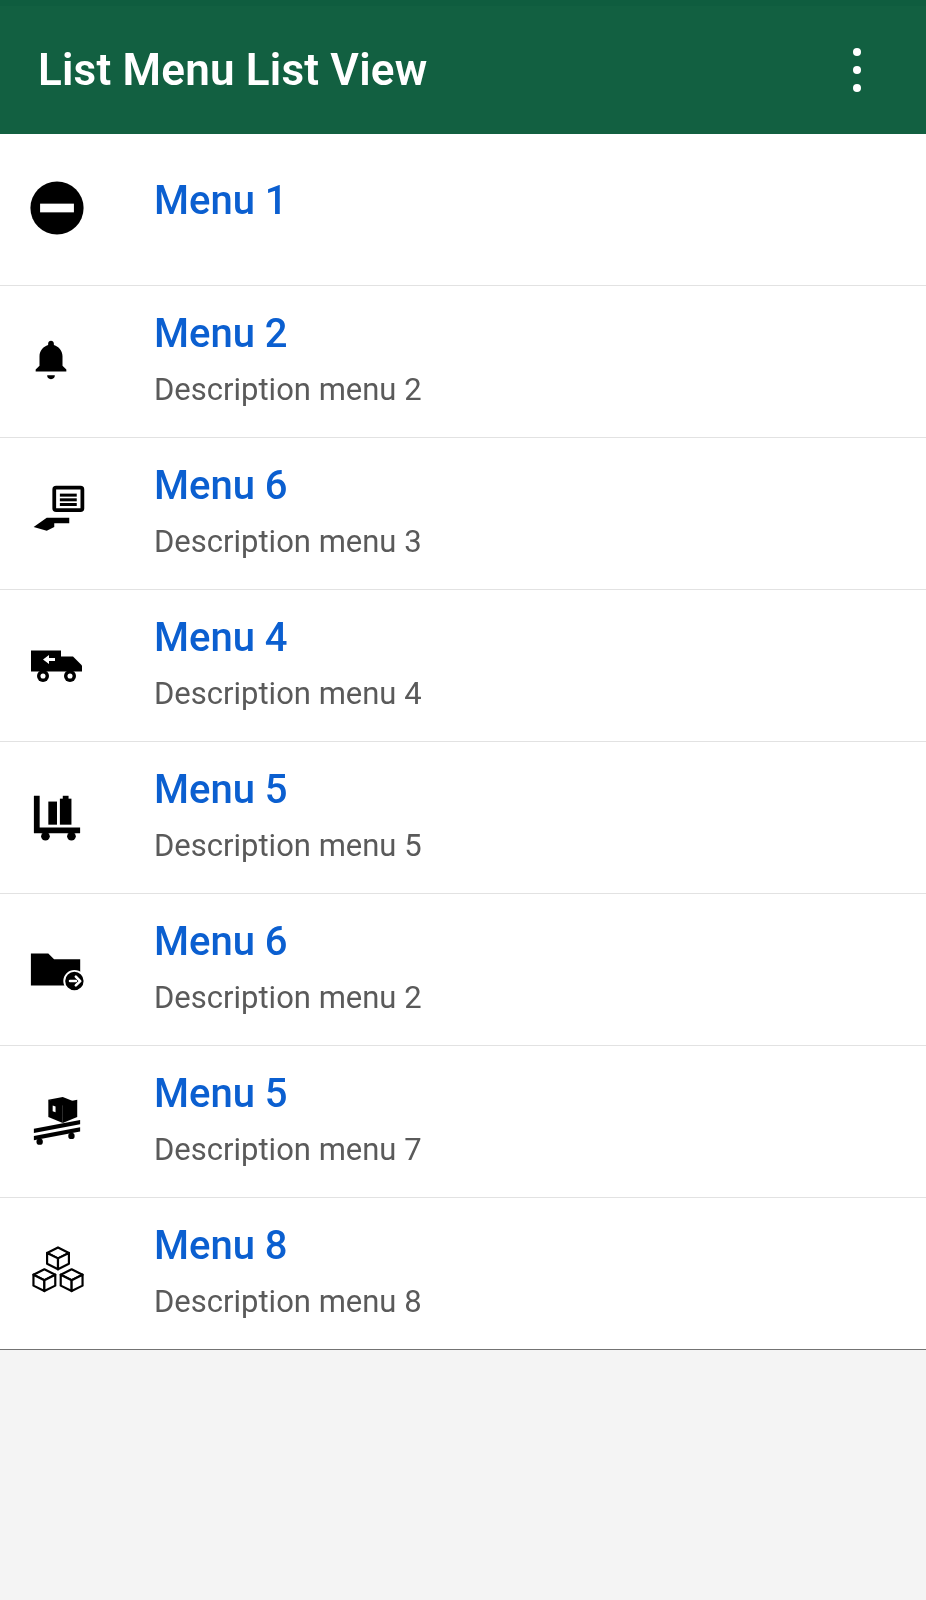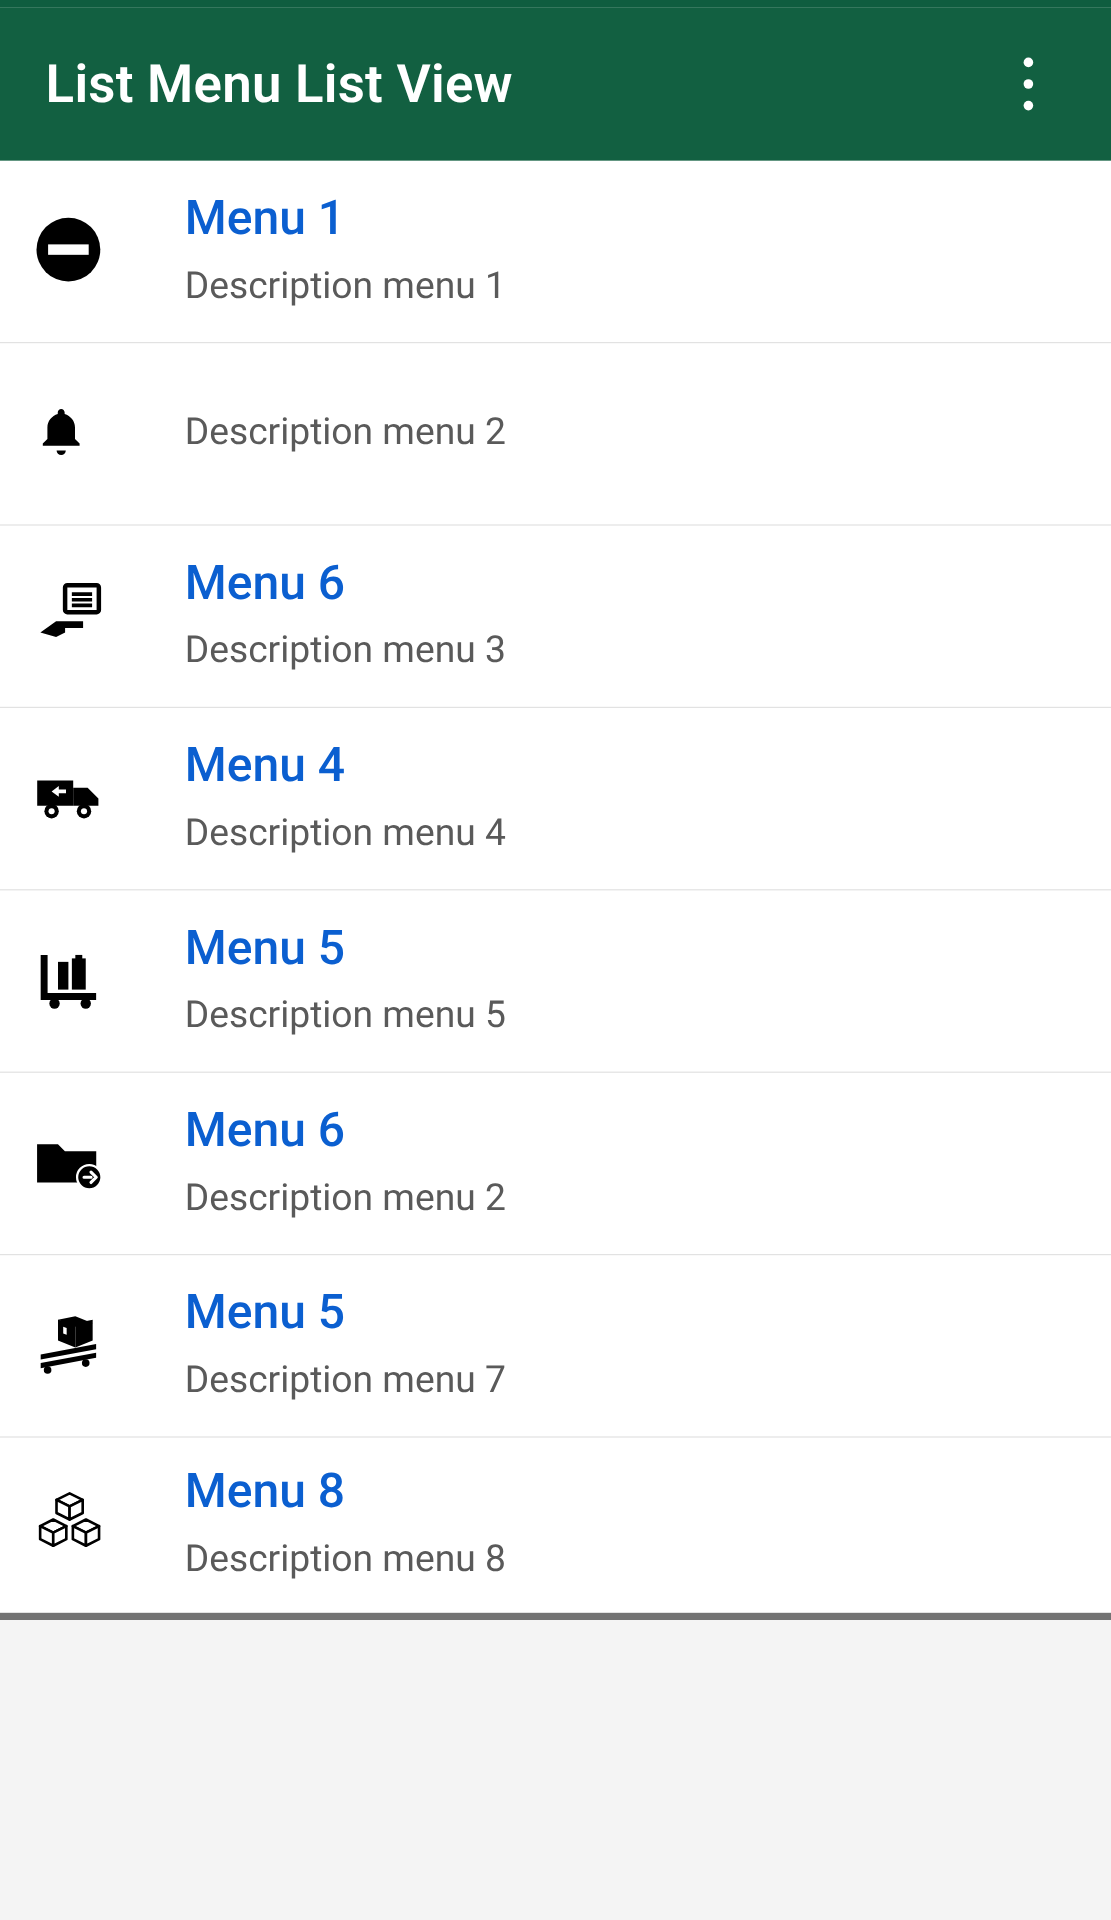--- a/index.html
+++ b/index.html
@@ -10,21 +10,21 @@
     background: #126041; color: #fff; height: 128px; padding: 0 49px 0 38px;
   }
   .app-title { font-size: 44px; font-weight: 600; letter-spacing: 0.2px; }
   .kebab { width: 40px; height: 60px; display: flex; flex-direction: column; justify-content: center; align-items: center; gap: 10px; cursor: pointer; }
   .kebab .dot { width: 8px; height: 8px; border-radius: 50%; background: #fff; }
   .list { background: #fff; }
   .list-item {
     display: flex; align-items: center; padding: 20px 28px 24px 28px;
     border-bottom: 1px solid #e2e2e2; cursor: pointer; min-height: 152px;
   }
-  .list-item:last-child { border-bottom: 6px solid #737373; }
+  .list-item:last-child { border-bottom: 1px solid #737373; }
   .icon-wrap { width: 90px; display: flex; justify-content: flex-start; align-items: center; flex-shrink: 0; }
   .icon-wrap svg { display: block; }
   .text-wrap { flex: 1; padding-left: 0px; margin-left: 36px; }
   .item-title { color: #0b5fd0; font-size: 40px; font-weight: 500; line-height: 1.15; margin-bottom: 14px; }
   .item-desc { color: #5a5a5a; font-size: 31px; font-weight: 400; line-height: 1.2; }
 </style>
 </head>
 <body>
 
 <div class="status-bar"></div>
@@ -42,31 +42,31 @@
 
   <div class="list-item">
     <div class="icon-wrap">
       <svg width="58" height="58" viewBox="0 0 24 24" fill="#000">
           <circle cx="12" cy="12" r="11"></circle>
           <rect x="5" y="10.2" width="14" height="3.6" fill="#fff"></rect>
         </svg>
     </div>
     <div class="text-wrap">
       <div class="item-title">Menu 1</div>
-      <div class="item-desc">Description menu 1</div>
     </div>
   </div>
 
   <div class="list-item">
     <div class="icon-wrap">
       <svg width="46" height="46" viewBox="0 0 24 24" fill="#000">
           <path d="M12 2c-.8 0-1.5.7-1.5 1.5v.7C7.9 5 6 7.3 6 10v5l-2 2v1h16v-1l-2-2v-5c0-2.7-1.9-5-4.5-5.8v-.7C13.5 2.7 12.8 2 12 2zm-2 18a2 2 0 0 0 4 0h-4z"></path>
         </svg>
     </div>
     <div class="text-wrap">
+      <div class="item-title">Menu 2</div>
       <div class="item-desc">Description menu 2</div>
     </div>
   </div>
 
   <div class="list-item">
     <div class="icon-wrap">
       <svg width="60" height="60" viewBox="0 0 32 32" fill="#000">
         <rect x="14" y="3" width="15" height="12" rx="1" fill="none" stroke="#000" stroke-width="2"></rect>
         <line x1="17" y1="7" x2="26" y2="7" stroke="#000" stroke-width="1.6"></line>
         <line x1="17" y1="9.5" x2="26" y2="9.5" stroke="#000" stroke-width="1.6"></line>

